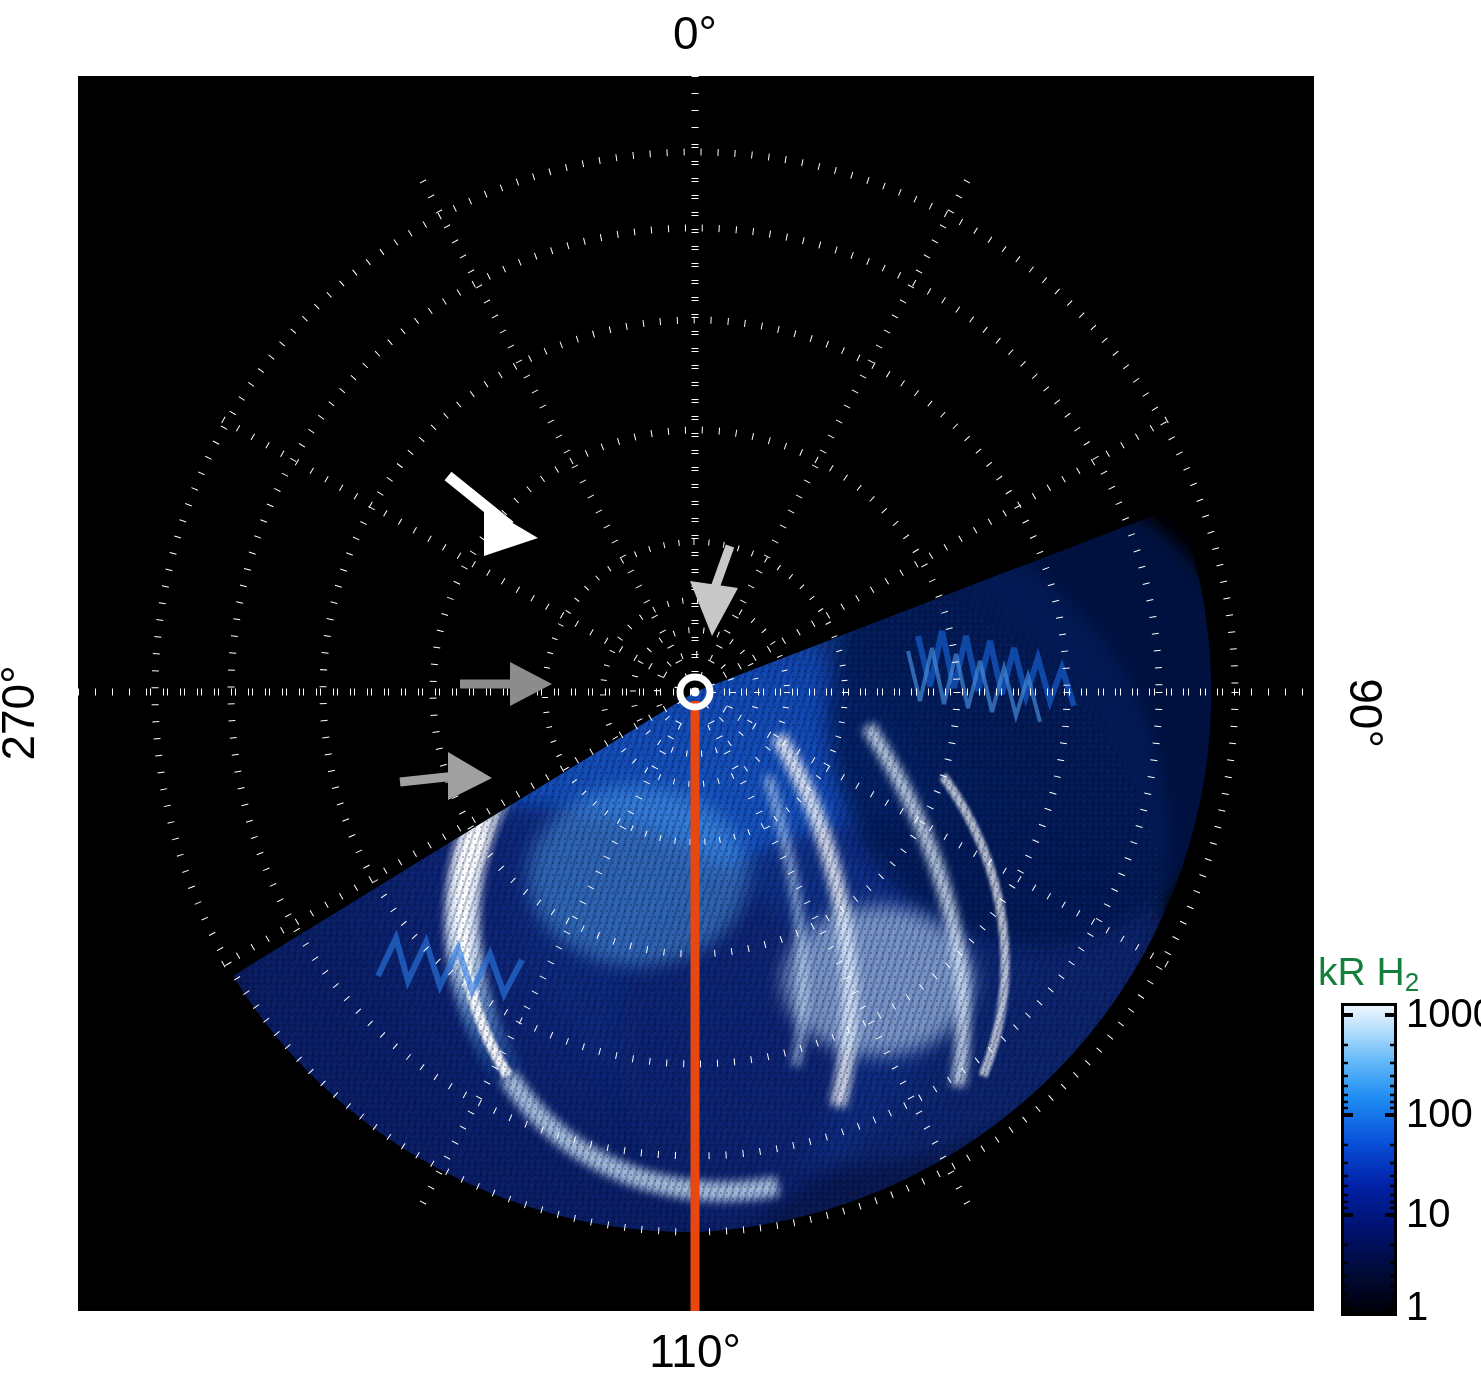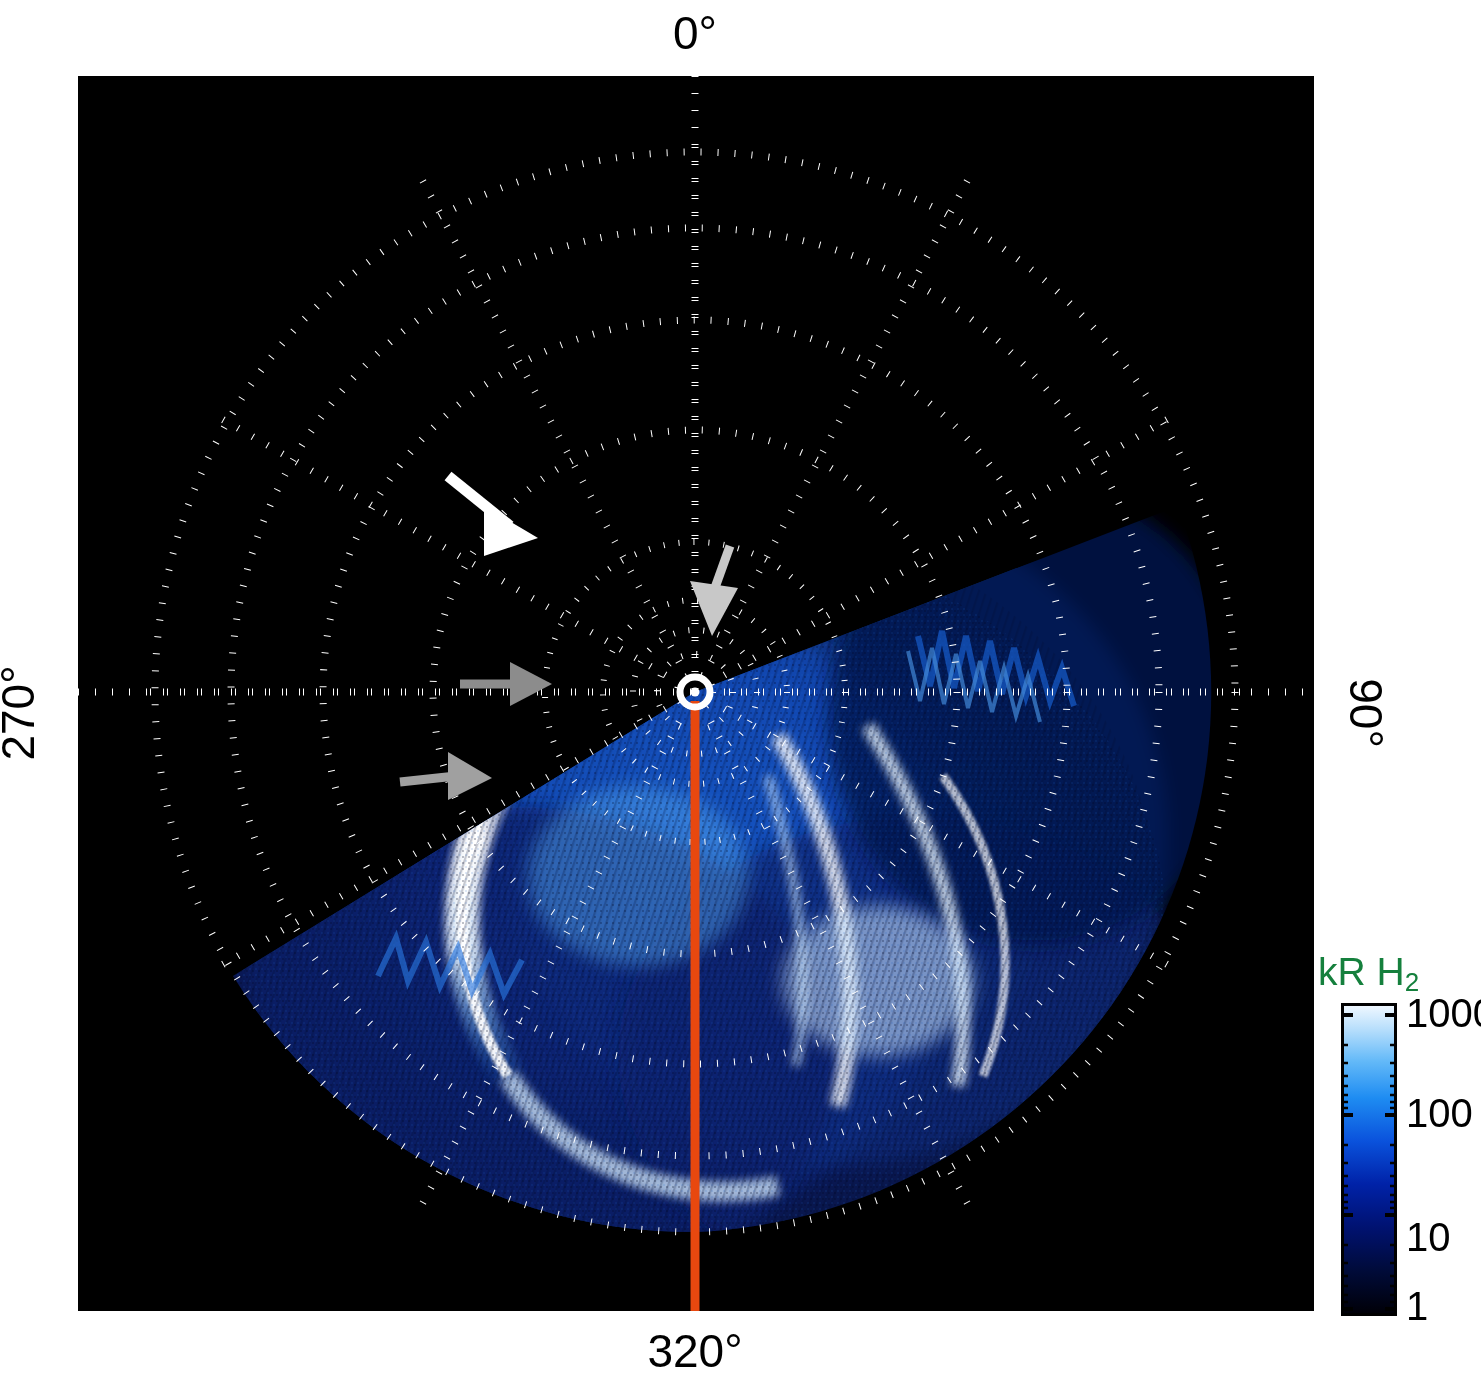--- a/index.html
+++ b/index.html
@@ -134,21 +134,21 @@
     font-family: "Liberation Sans", sans-serif;
     line-height: 1;
   }
 </style>
 </head>
 <body>
 
 <div id="figure">
 
   <div class="axis-label" id="label-top">0°</div>
-  <div class="axis-label" id="label-bottom">320°</div>
+  <div class="axis-label" id="label-bottom">110°</div>
   <div class="axis-label" id="label-left">270°</div>
   <div class="axis-label" id="label-right">90°</div>
 
   <div id="plot-panel">
     <svg id="plot-svg" viewBox="0 0 1236 1235" preserveAspectRatio="none">
       <defs>
 
         <radialGradient id="auroraGlow" cx="0.5" cy="0.5" r="0.5">
           <stop offset="0%" stop-color="#ffffff" stop-opacity="1"></stop>
           <stop offset="45%" stop-color="#74c2f8" stop-opacity="0.9"></stop>
@@ -378,17 +378,17 @@
           <line x1="49" y1="283" x2="56" y2="283"></line>
         <line x1="0" y1="292" x2="7" y2="292"></line> 
           <line x1="49" y1="292" x2="56" y2="292"></line>
         <line x1="0" y1="299" x2="7" y2="299"></line> 
           <line x1="49" y1="299" x2="56" y2="299"></line>
       </g>
     </svg>
 
     <div class="cb-tick-label" style="top:43px;">1000</div>
     <div class="cb-tick-label" style="top:143px;">100</div>
-    <div class="cb-tick-label" style="top:243px;margin-top:24px;">10</div>
+    <div class="cb-tick-label" style="top:243px;">10</div>
     <div class="cb-tick-label" style="top:336px;">1</div>
   </div>
 
 </div>
 
 </body></html>

